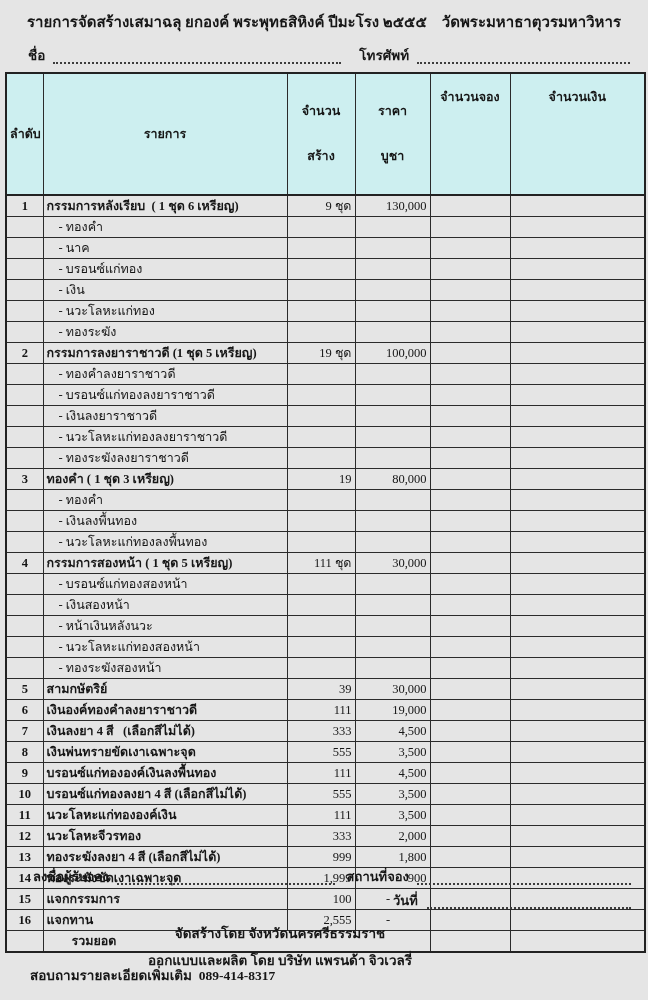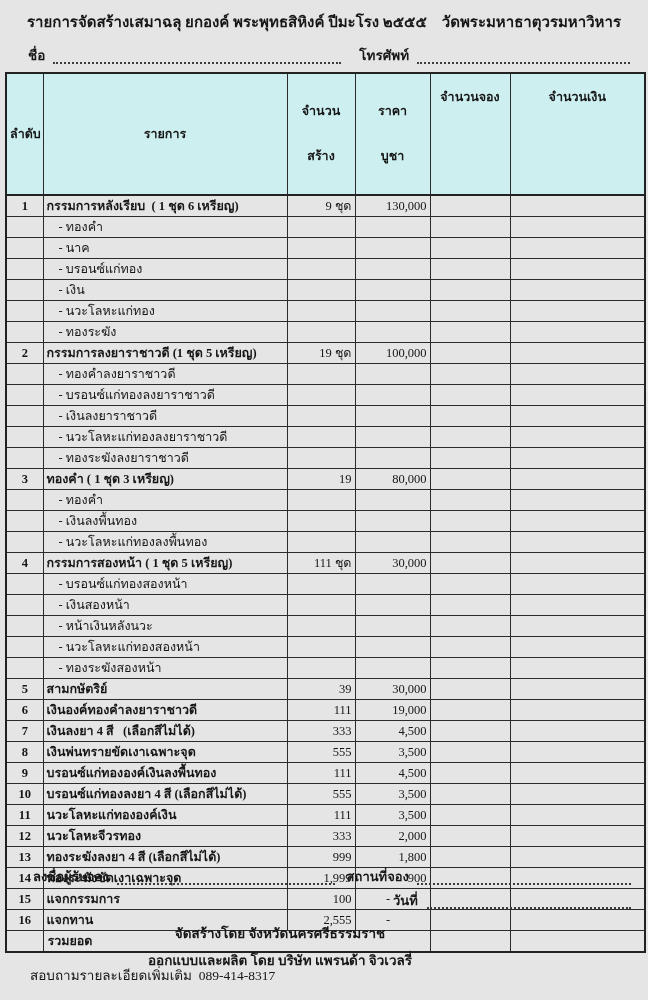--- a/index.html
+++ b/index.html
@@ -33,40 +33,40 @@
   thead th { font-weight:bold; height:32px; text-align:center; vertical-align:middle; }
   thead th .hl { display:block; line-height:15px; }
   thead th.top { vertical-align:top; padding-top:13px; }
   tbody td { height:20px; line-height:20px; }
   .c-no   { text-align:center; font-weight:bold; }
   .c-item { text-align:left; padding-left:4px; font-weight:bold; }
   .c-qty  { text-align:right; padding-right:3px; font-weight:normal; }
   .c-price{ text-align:right; padding-right:7px; font-weight:normal; }
   .c-price.dash { text-align:center; padding-right:12px; }
   .r-sub .c-item { font-weight:normal; padding-left:15px; }
-  .r-total .t-label { font-weight:bold; padding-left:4px; }
+  .r-total .t-label { font-weight:bold; padding-left:28px; }
 
   .sign-row {
     position:absolute; top:866px; left:33px; right:17px;
     display:flex; align-items:flex-end; font-weight:bold; font-size:13px;
   }
   .sign-row .sd1 { width:218px; margin:0 12px 2px 8px; }
   .sign-row .sd2 { flex:1; margin:0 0 2px 8px; }
   .date-row {
     position:absolute; top:890px; left:393px; right:17px;
     display:flex; align-items:flex-end; font-weight:bold; font-size:13px;
   }
   .date-row .dd { flex:1; margin:0 0 2px 9px; }
   .maker {
     position:absolute; top:920px; left:95px; width:370px;
     text-align:center; font-weight:bold; font-size:13.5px; line-height:27px;
   }
   .contact {
     position:absolute; top:964px; left:30px;
-    font-weight:normal; font-size:13.5px; white-space:pre;
+    font-weight:bold; font-size:13.5px; white-space:pre;
   }
 </style>
 </head>
 <body>
 
 <div class="page">
 
   <div class="title">รายการจัดสร้างเสมาฉลุ ยกองค์ พระพุทธสิหิงค์ ปีมะโรง ๒๕๕๕    วัดพระมหาธาตุวรมหาวิหาร</div>
 
   <div class="name-row">

